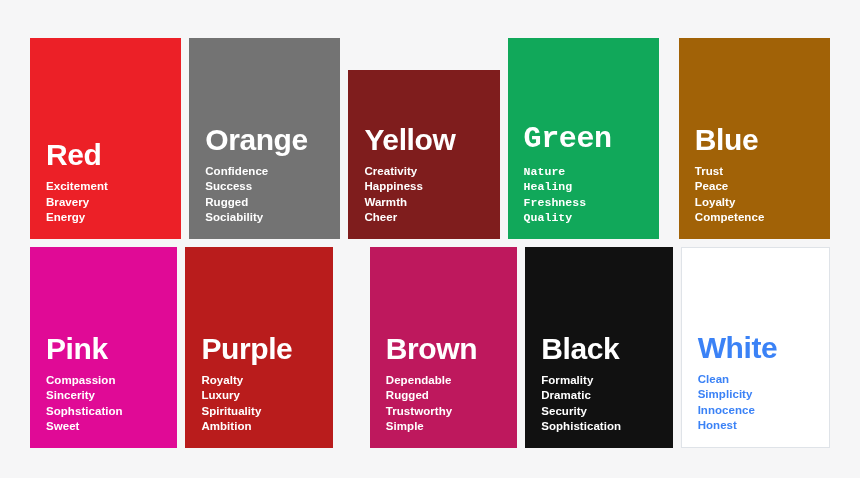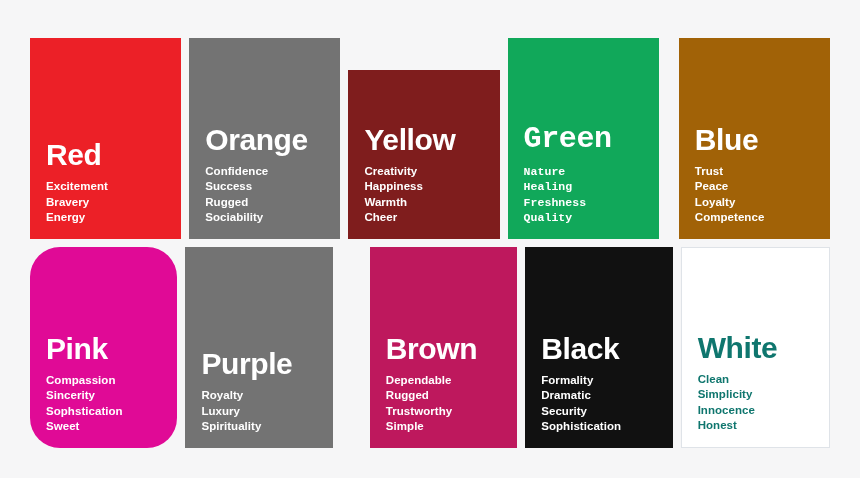--- a/index.html
+++ b/index.html
@@ -61,21 +61,21 @@
     font-size: 11.5px;
     font-weight: bold;
     line-height: 15.2px;
     letter-spacing: 0.05px;
     white-space: nowrap;
   }
   
   .tone-light .card-title,
   .tone-light .traits li { color: #ffffff; }
   .tone-dark .card-title,
-  .tone-dark .traits li { color: #0f766e; }
+  .tone-dark .traits li { color: #3b82f6; }
 </style>
 </head>
 <body>
 
 <div class="board">
   <div class="row">
       <div class="card tone-light" style="background: rgb(236, 32, 39);">
         <div class="card-title">Red</div>
         <ul class="traits">
           <li>Excitement</li>
@@ -114,35 +114,36 @@
         <div class="card-title">Blue</div>
         <ul class="traits">
           <li>Trust</li>
           <li>Peace</li>
           <li>Loyalty</li>
           <li>Competence</li>
         </ul>
       </div>
     </div>
   <div class="row">
-      <div class="card tone-light" style="background: rgb(224, 10, 150); border-radius: 30px;">
+      <div class="card tone-light" style="background: rgb(224, 10, 150);">
         <div class="card-title">Pink</div>
         <ul class="traits">
           <li>Compassion</li>
           <li>Sincerity</li>
           <li>Sophstication</li>
           <li>Sweet</li>
         </ul>
       </div>
-      <div class="card tone-light" style="background: #737373;">
+      <div class="card tone-light" style="background: #b91c1c;">
         <div class="card-title">Purple</div>
         <ul class="traits">
           <li>Royalty</li>
           <li>Luxury</li>
           <li>Spirituality</li>
+          <li>Ambition</li>
         </ul>
       </div>
       <div class="card tone-light" style="background: #be185d; margin-left: 29px;">
         <div class="card-title">Brown</div>
         <ul class="traits">
           <li>Dependable</li>
           <li>Rugged</li>
           <li>Trustworthy</li>
           <li>Simple</li>
         </ul>

